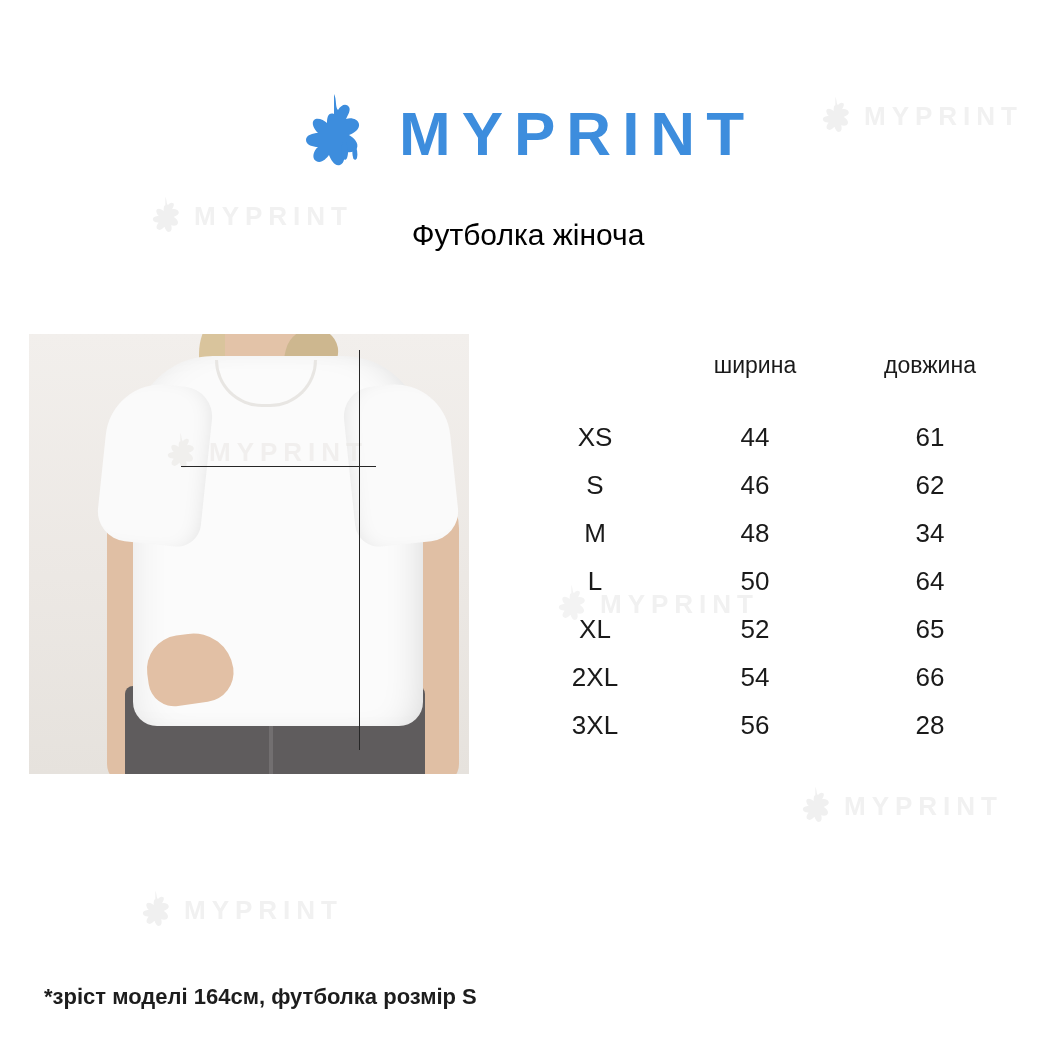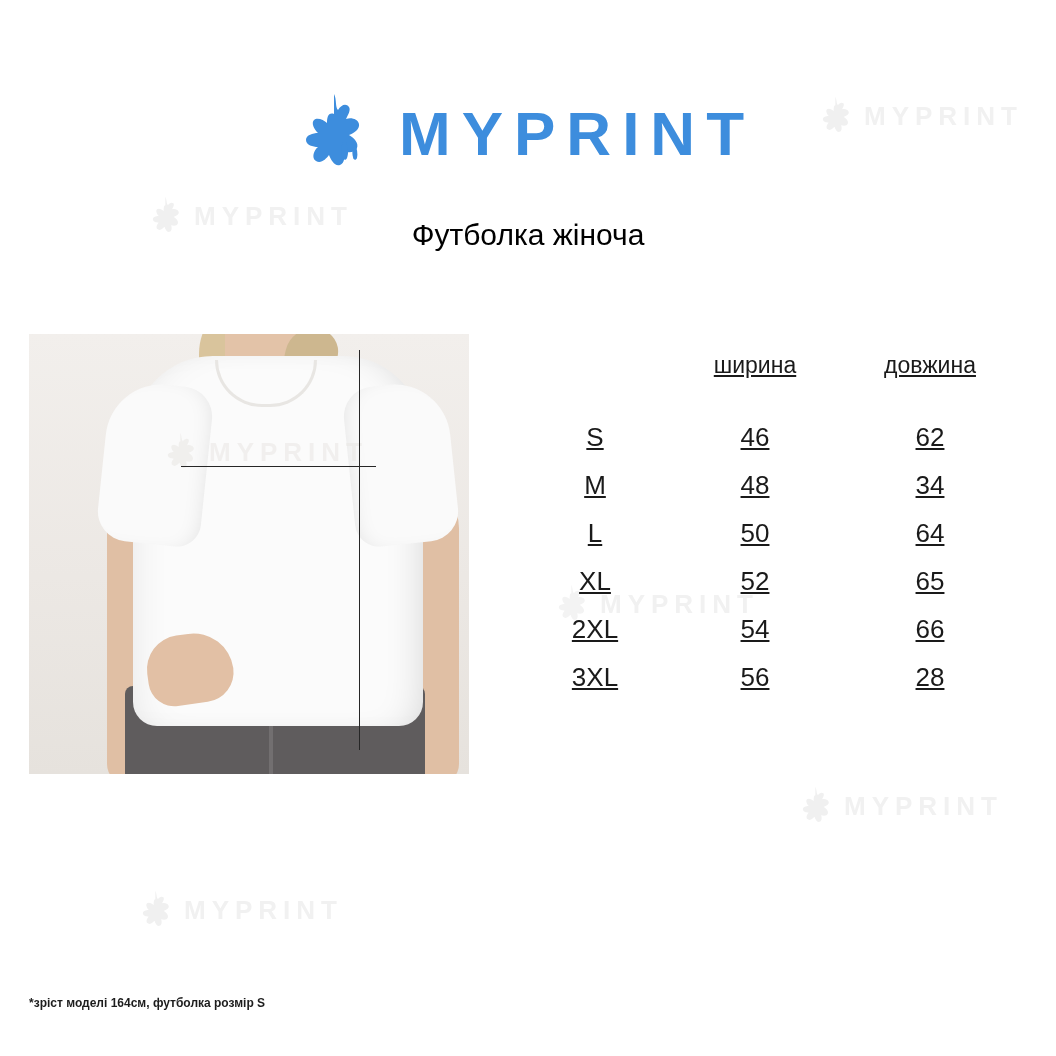--- a/index.html
+++ b/index.html
@@ -208,21 +208,20 @@
     left: 136px; top: 98px;
     opacity: 0.55;
   }
 
   
   .table {
     position: absolute;
     left: 520px;
     top: 352px;
     width: 504px;
-    text-decoration: underline;
   }
   .table-head, .table-row {
     display: flex;
     align-items: center;
   }
   .col-size   { width: 150px; text-align: center; }
   .col-width  { width: 170px; text-align: center; }
   .col-length { width: 180px; text-align: center; }
   .table-head {
     font-size: 23px;
@@ -232,23 +231,23 @@
   .table-head .col-size { visibility: hidden; }
   .table-row {
     font-size: 26px;
     color: #1a1a1a;
     height: 48px;
   }
 
   
   .footnote {
     position: absolute;
-    left: 29px;
+    left: 44px;
     bottom: 46px;
-    font-size: 12px;
+    font-size: 22px;
     font-weight: 600;
     color: #1d1d1d;
   }
 </style>
 </head>
 <body>
 
 <div class="watermark" style="left:820px; top:96px;">
   <span class="wm-blob">
     <svg viewBox="0 0 40 48">
@@ -337,20 +336,25 @@
 </div>
 
 <div class="table">
   <div class="table-head">
     <div class="col-size">розмір</div>
     <div class="col-width">ширина</div>
     <div class="col-length">довжина</div>
   </div>
 
   <div class="table-row">
+    <div class="col-size">XS</div>
+    <div class="col-width">44</div>
+    <div class="col-length">61</div>
+  </div>
+  <div class="table-row">
     <div class="col-size">S</div>
     <div class="col-width">46</div>
     <div class="col-length">62</div>
   </div>
   <div class="table-row">
     <div class="col-size">M</div>
     <div class="col-width">48</div>
     <div class="col-length">34</div>
   </div>
   <div class="table-row">

